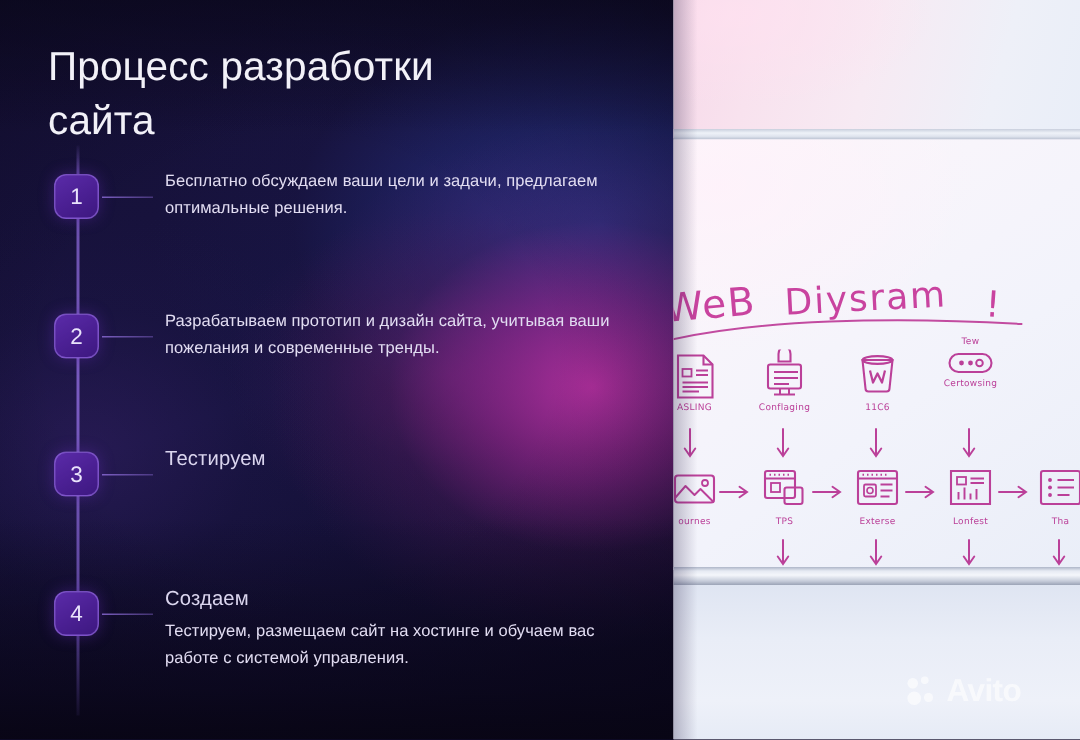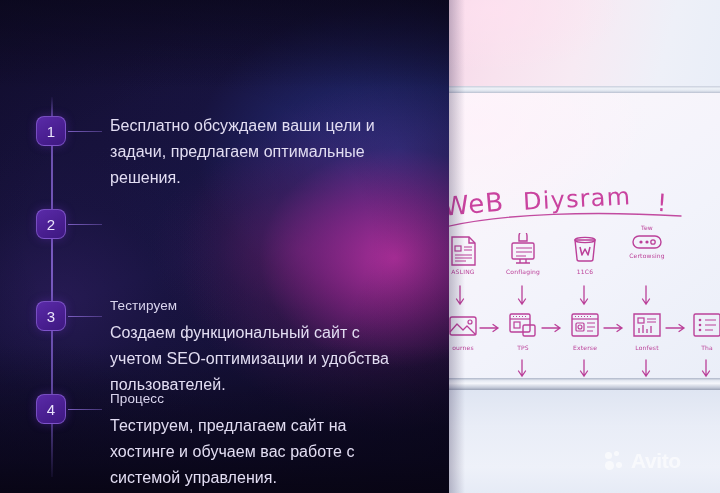--- a/index.html
+++ b/index.html
@@ -128,21 +128,21 @@
     width: 305px;
   }
   .step-title {
     font-size: 13.5px;
     color: #dad5ee;
     font-weight: 400;
     margin-bottom: 7px;
     letter-spacing: 0.1px;
   }
   .step-desc {
-    font-size: 16px;
+    font-size: 11px;
     line-height: 1.62;
     color: #e2ddf2;
     letter-spacing: 0.05px;
   }
 
   
   .right-panel {
     position: absolute;
     left: 449px; top: 0;
     width: 271px; height: 493px;
@@ -282,20 +282,24 @@
 
   <div class="left-panel">
     <div class="bg-layer bg-base"></div>
     <div class="bg-layer bg-blue"></div>
     <div class="bg-layer bg-magenta2"></div>
     <div class="bg-layer bg-magenta"></div>
     <div class="bg-layer bg-violet-l"></div>
     <div class="bg-layer bg-vignette2"></div>
     <div class="bg-layer bg-vignette"></div>
 
+    <h1 class="title">
+      <span>Процесс разработки</span><br>
+      <span>сайта</span>
+    </h1>
 
     <div class="timeline-line"></div>
 
     <div class="steps">
 
       <div class="step step-1">
         <div class="badge">
           <span>1</span>
         </div>
         <div class="connector"></div>
@@ -303,42 +307,42 @@
           <div class="step-desc">Бесплатно обсуждаем ваши цели и задачи, предлагаем оптимальные решения.</div>
         </div>
       </div>
 
       <div class="step step-2">
         <div class="badge">
           <span>2</span>
         </div>
         <div class="connector"></div>
         <div class="step-body">
+          <div class="step-desc">Разрабатываем прототип и дизайн сайта, учитывая ваши пожелания и современные тренды.</div>
         </div>
       </div>
 
       <div class="step step-3">
         <div class="badge">
           <span>3</span>
         </div>
         <div class="connector"></div>
         <div class="step-body">
           <div class="step-title">Тестируем</div>
-          <div class="step-desc">Создаем функциональный сайт с учетом SEO-оптимизации и удобства пользователей.</div>
         </div>
       </div>
 
       <div class="step step-4">
         <div class="badge">
           <span>4</span>
         </div>
         <div class="connector"></div>
         <div class="step-body">
-          <div class="step-title">Процесс</div>
-          <div class="step-desc">Тестируем, предлагаем сайт на хостинге и обучаем вас работе с системой управления.</div>
+          <div class="step-title">Создаем</div>
+          <div class="step-desc">Тестируем, размещаем сайт на хостинге и обучаем вас работе с системой управления.</div>
         </div>
       </div>
 
     </div>
   </div>
 
   <div class="right-panel">
 
     <div class="wall"></div>
     <div class="wall-sheen"></div>

